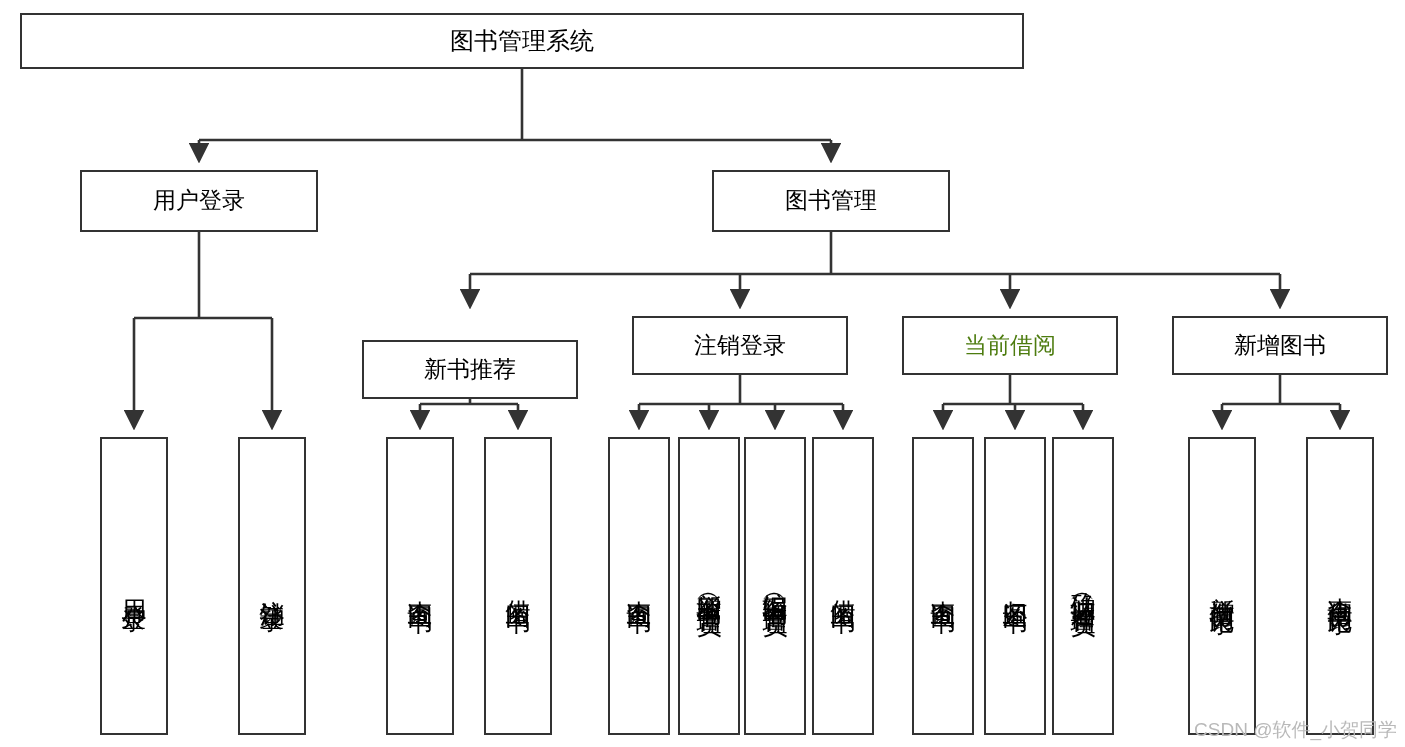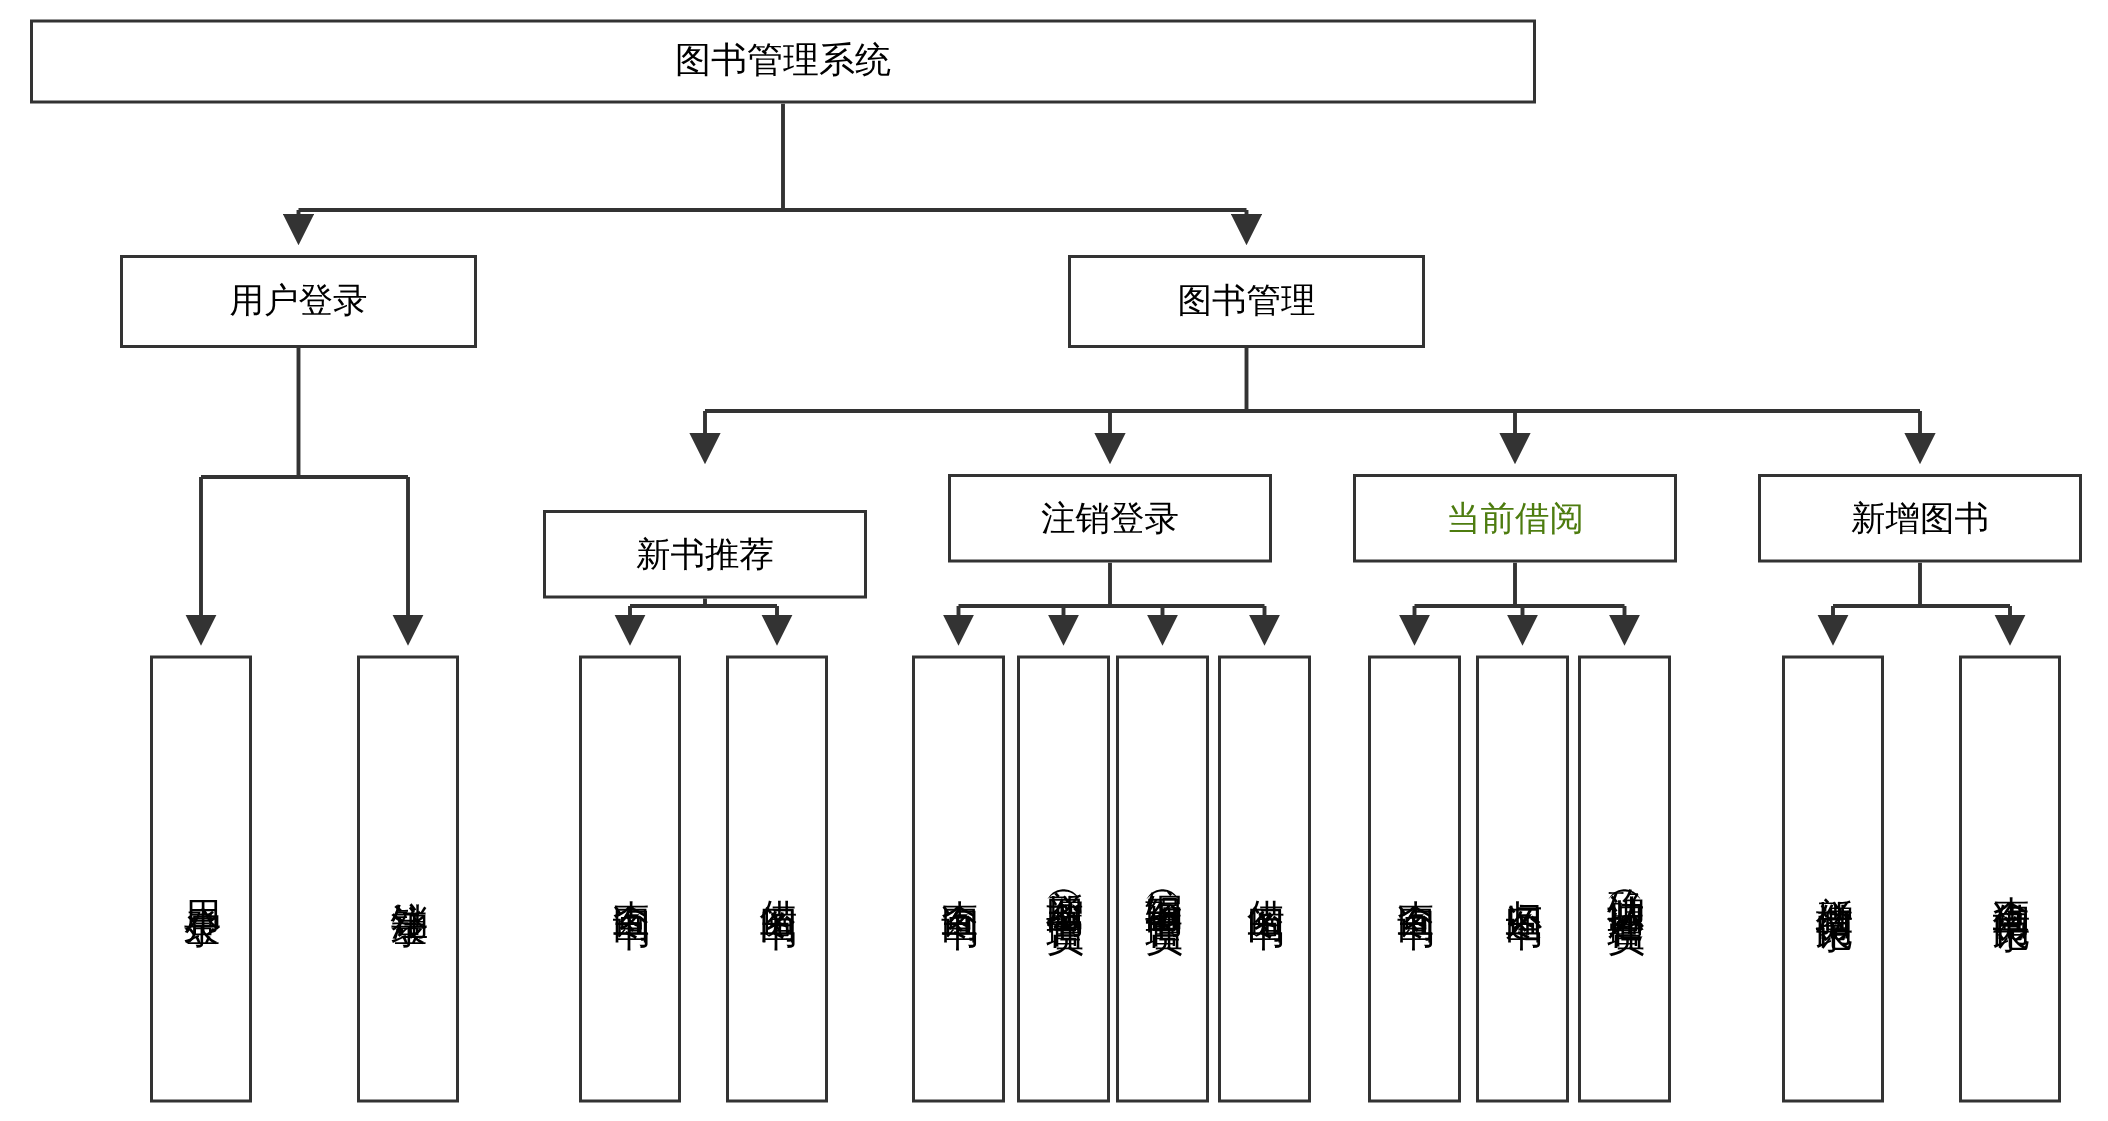--- a/index.html
+++ b/index.html
@@ -196,14 +196,15 @@
   </div>
 
   <div class="node leaf" style="left: 1188px; top: 437px; width: 68px; height: 298px; border-color: rgb(51, 51, 51);">
     <span class="label" style="color: rgb(0, 0, 0);">新增借阅记录</span>
   </div>
 
   <div class="node leaf" style="left: 1306px; top: 437px; width: 68px; height: 298px; border-color: rgb(51, 51, 51);">
     <span class="label" style="color: rgb(0, 0, 0);">查询借阅记录</span>
   </div>
 
+  <div id="watermark">CSDN @软件_小贺同学</div>
 
 </div>
 
 </body></html>

